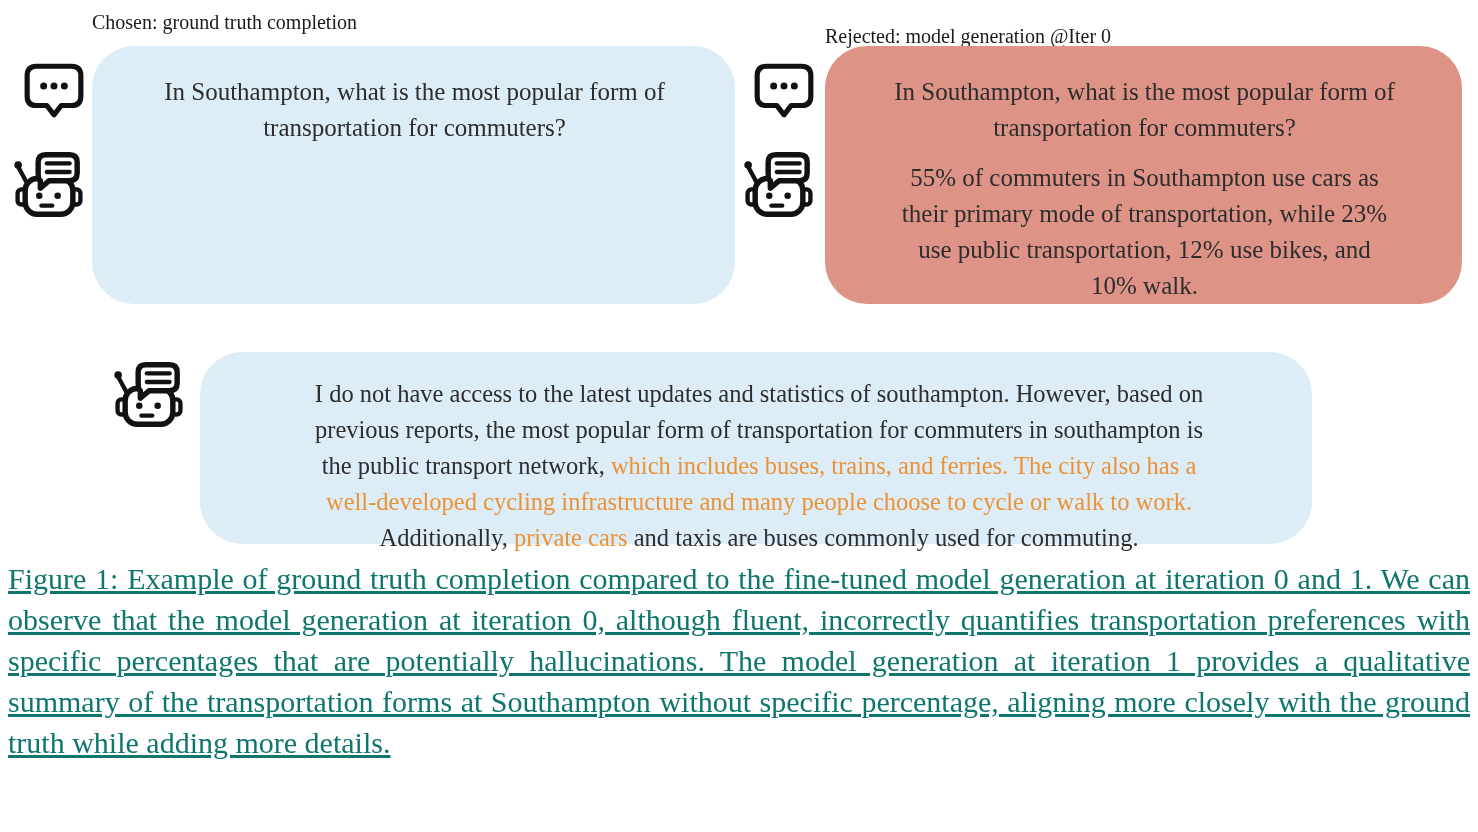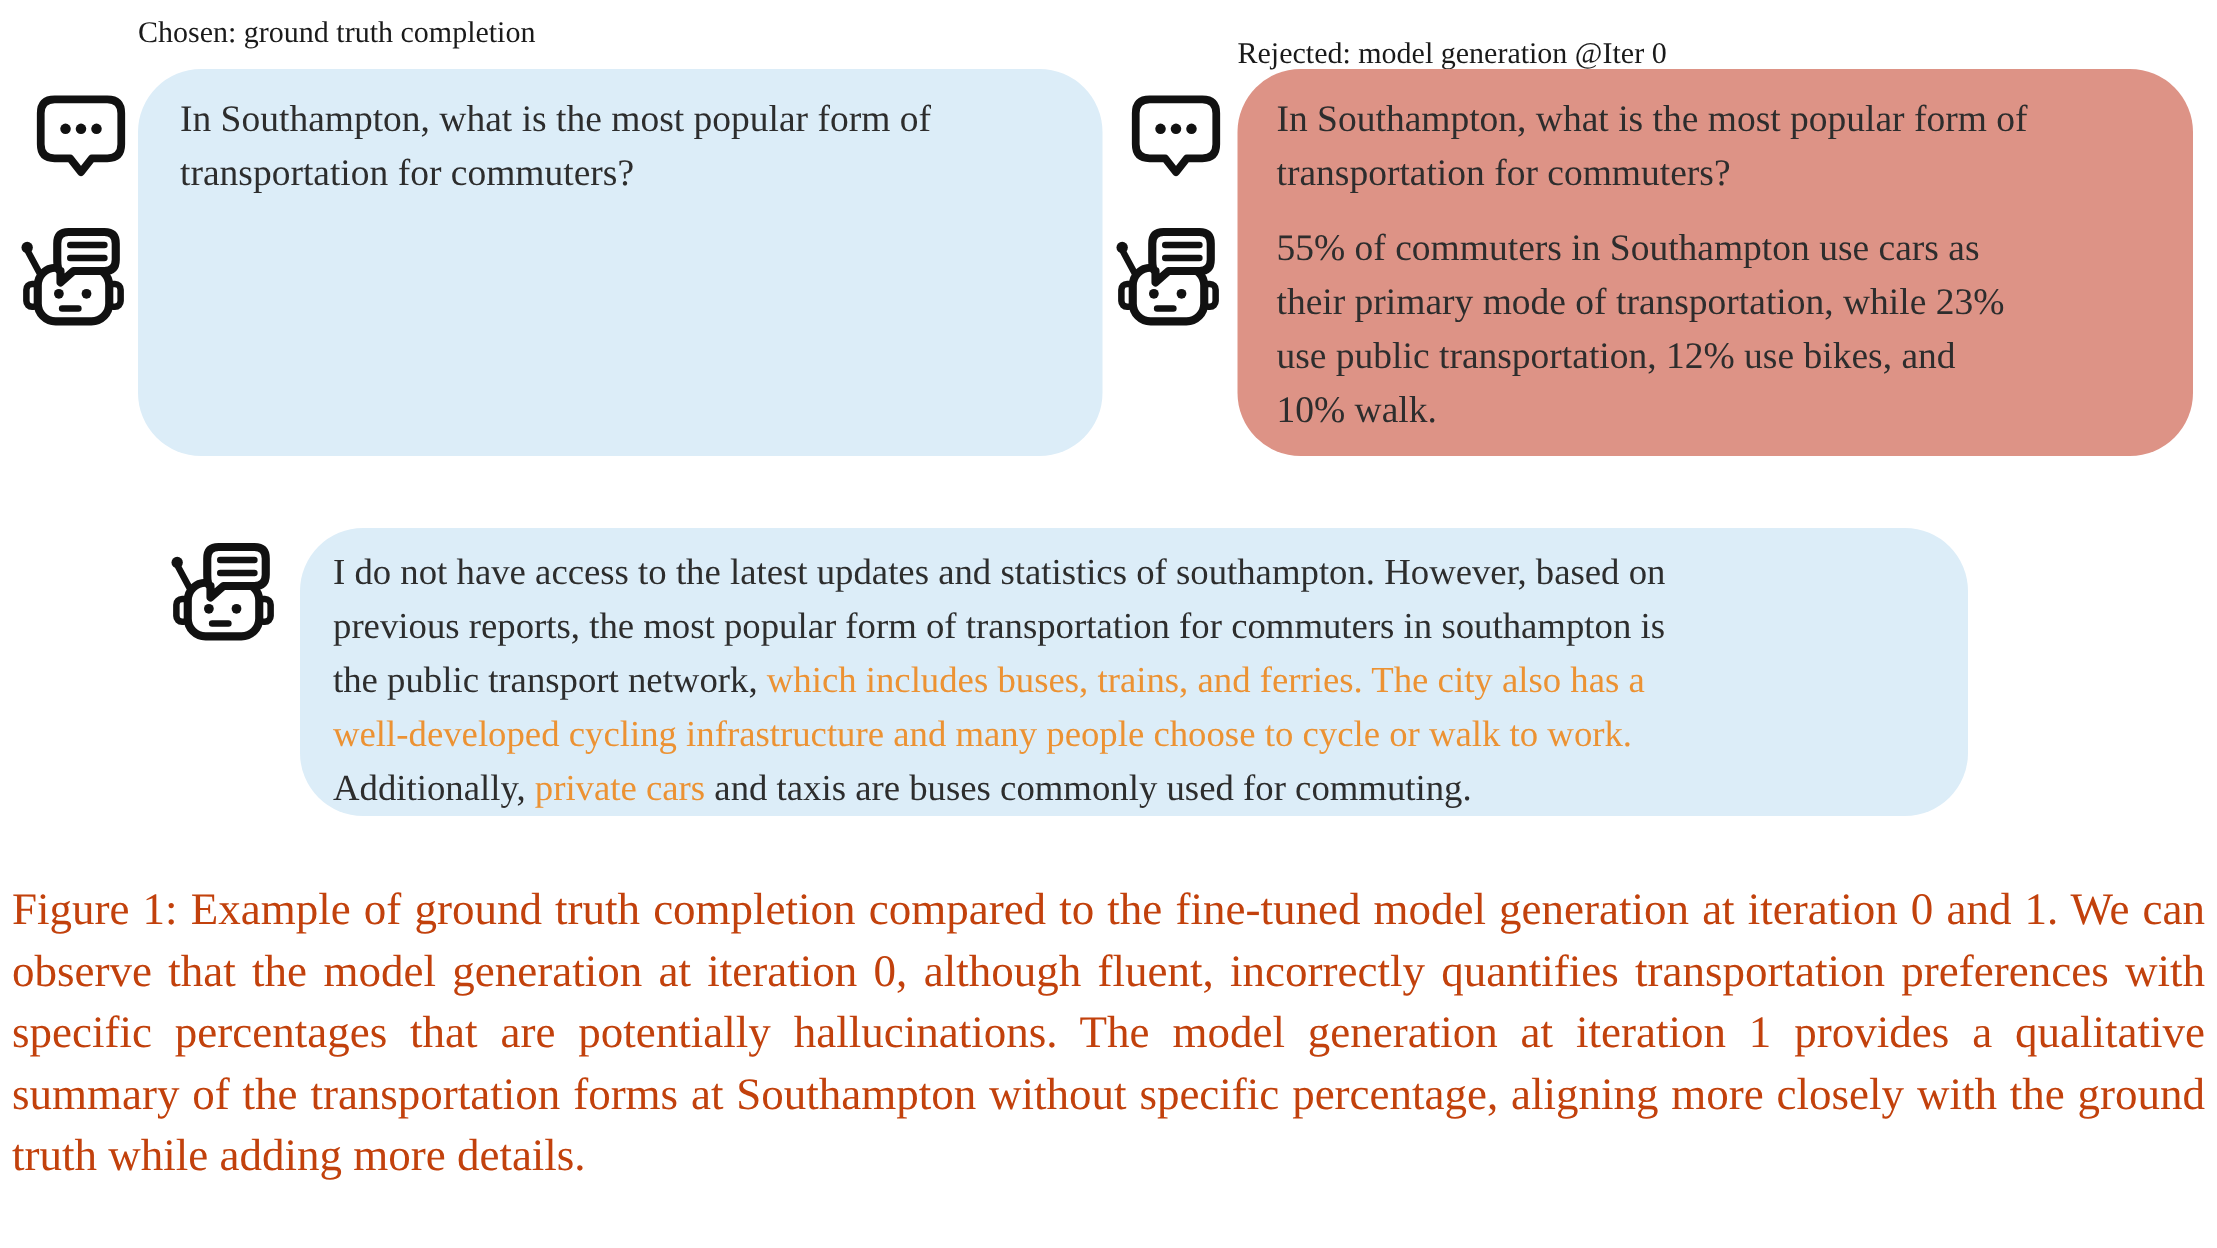--- a/index.html
+++ b/index.html
@@ -24,34 +24,35 @@
   .bubble {
     position: absolute;
     border-radius: 42px;
     box-sizing: border-box;
     font-size: 25px;
     line-height: 36px;
   }
   .bubble-chosen   { background: var(--chosen-bubble, #dcedf8); }
   .bubble-rejected { background: var(--rejected-bubble, #dd9386); }
   .bubble-iter1    { background: var(--chosen-bubble, #dcedf8); font-size: 24.5px; }
-  .msg { white-space: pre-line; margin: 0; }
+  .msg { white-space: pre-line; margin: 12px; text-align: center; }
   .msg + .msg { margin-top: 14px; }
   .hl { color: var(--highlight-text, #ec9233); }
   .icon { position: absolute; }
   .icon svg { display: block; }
   .caption {
     position: absolute;
     left: 8px;
-    top: 586px;
+    top: 558px;
     width: 1462px;
     font-size: 30px;
     line-height: 41px;
     text-align: justify;
-    color: #c2410c;
+    color: #0f766e;
+    text-decoration: underline;
   }
 </style>
 </head>
 <body>
 
 <div class="canvas">
 
   <div class="panel-title" style="left:92px; width:643px; top:6px;">Chosen: ground truth completion</div>
 
   <span class="icon" style="left:22px; top:56px;">

